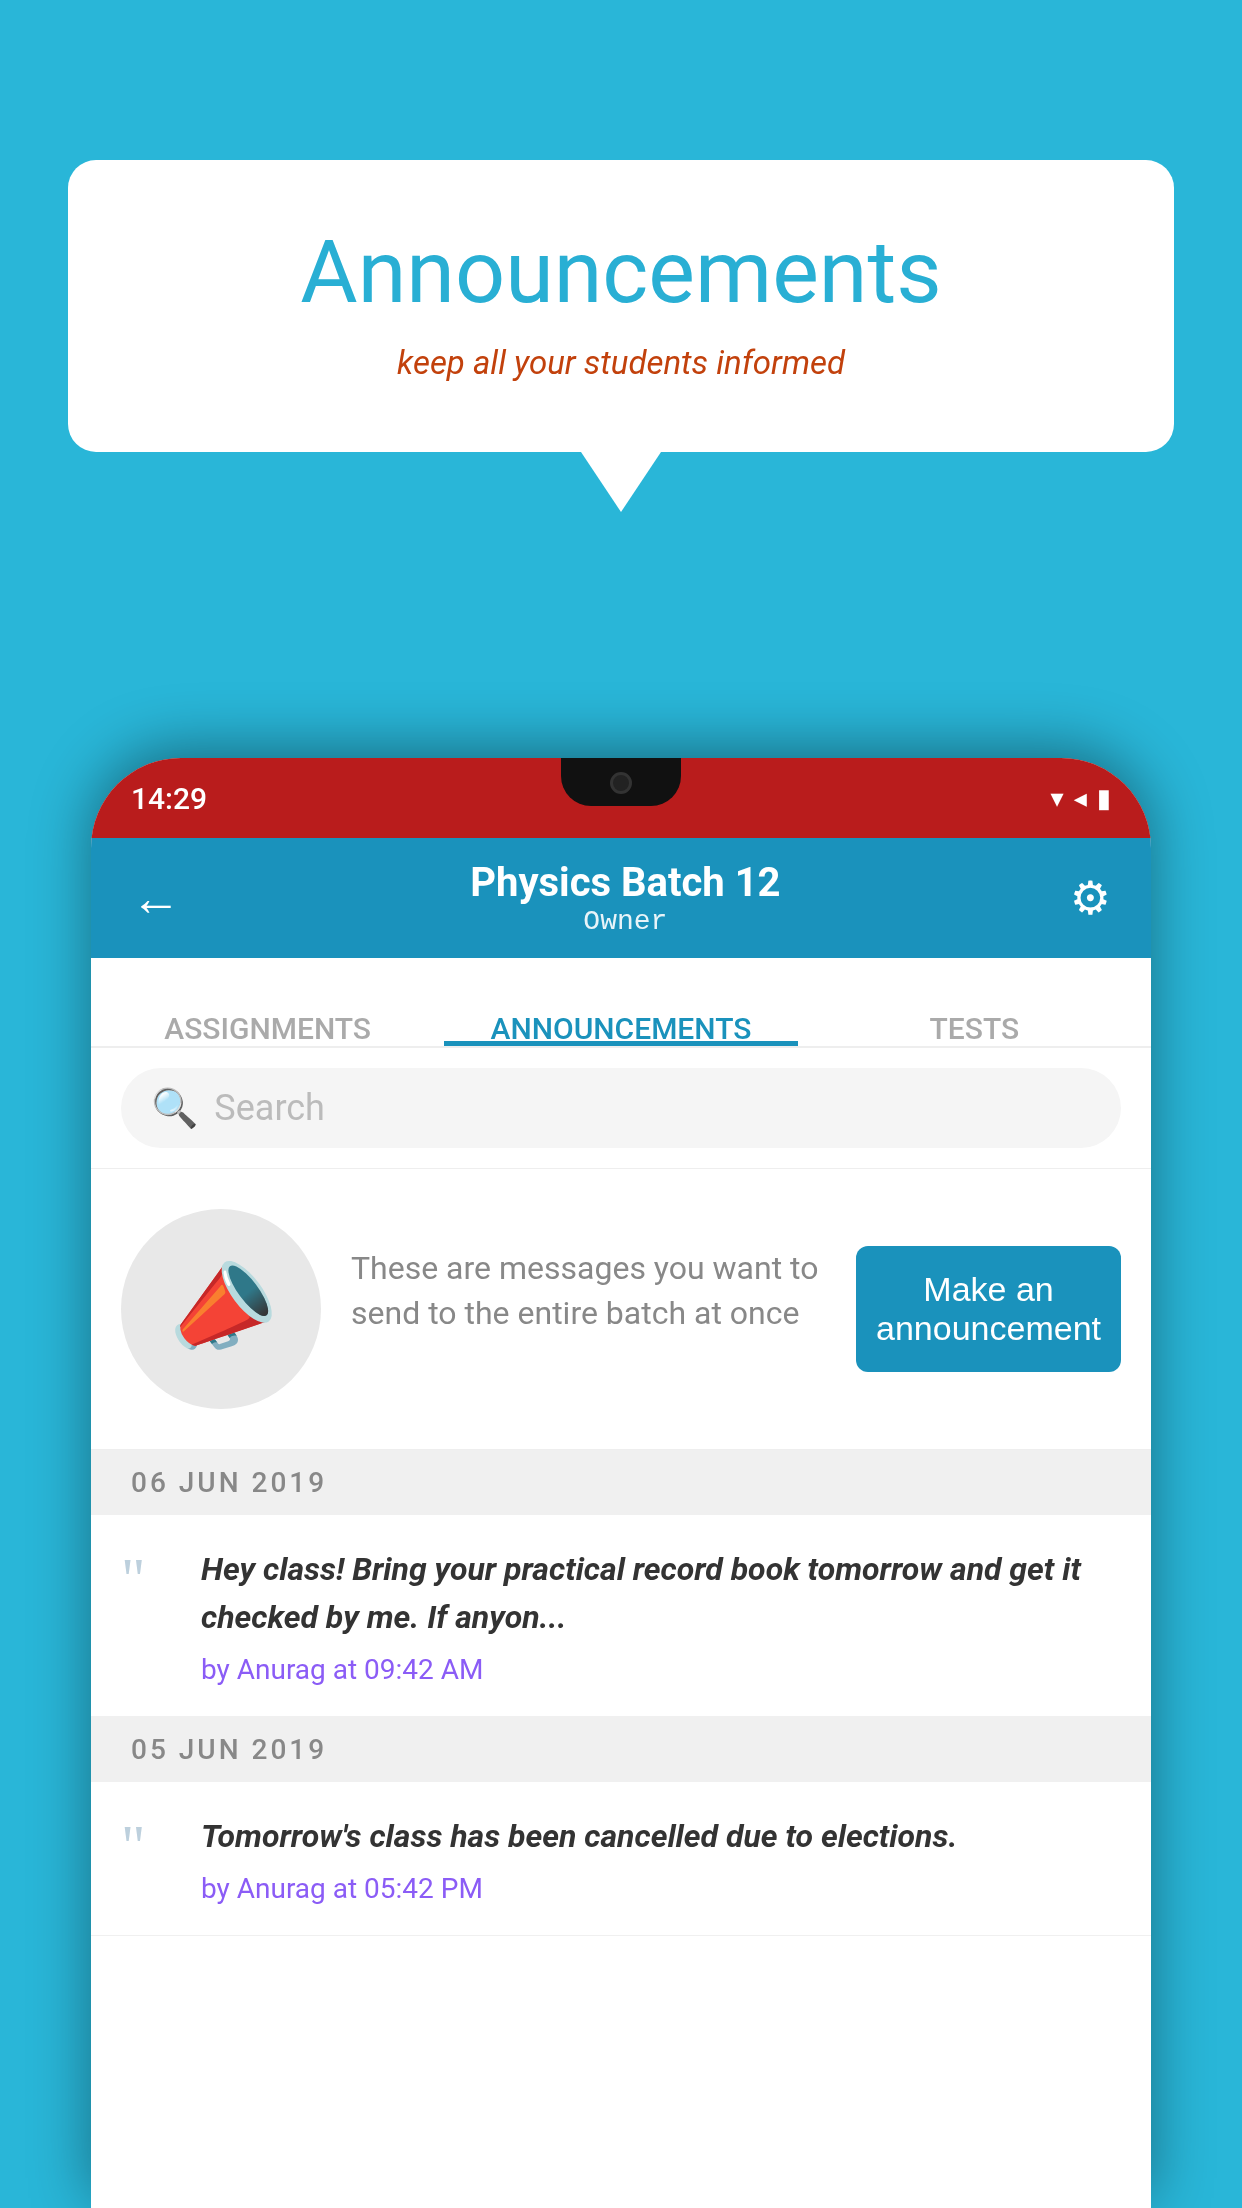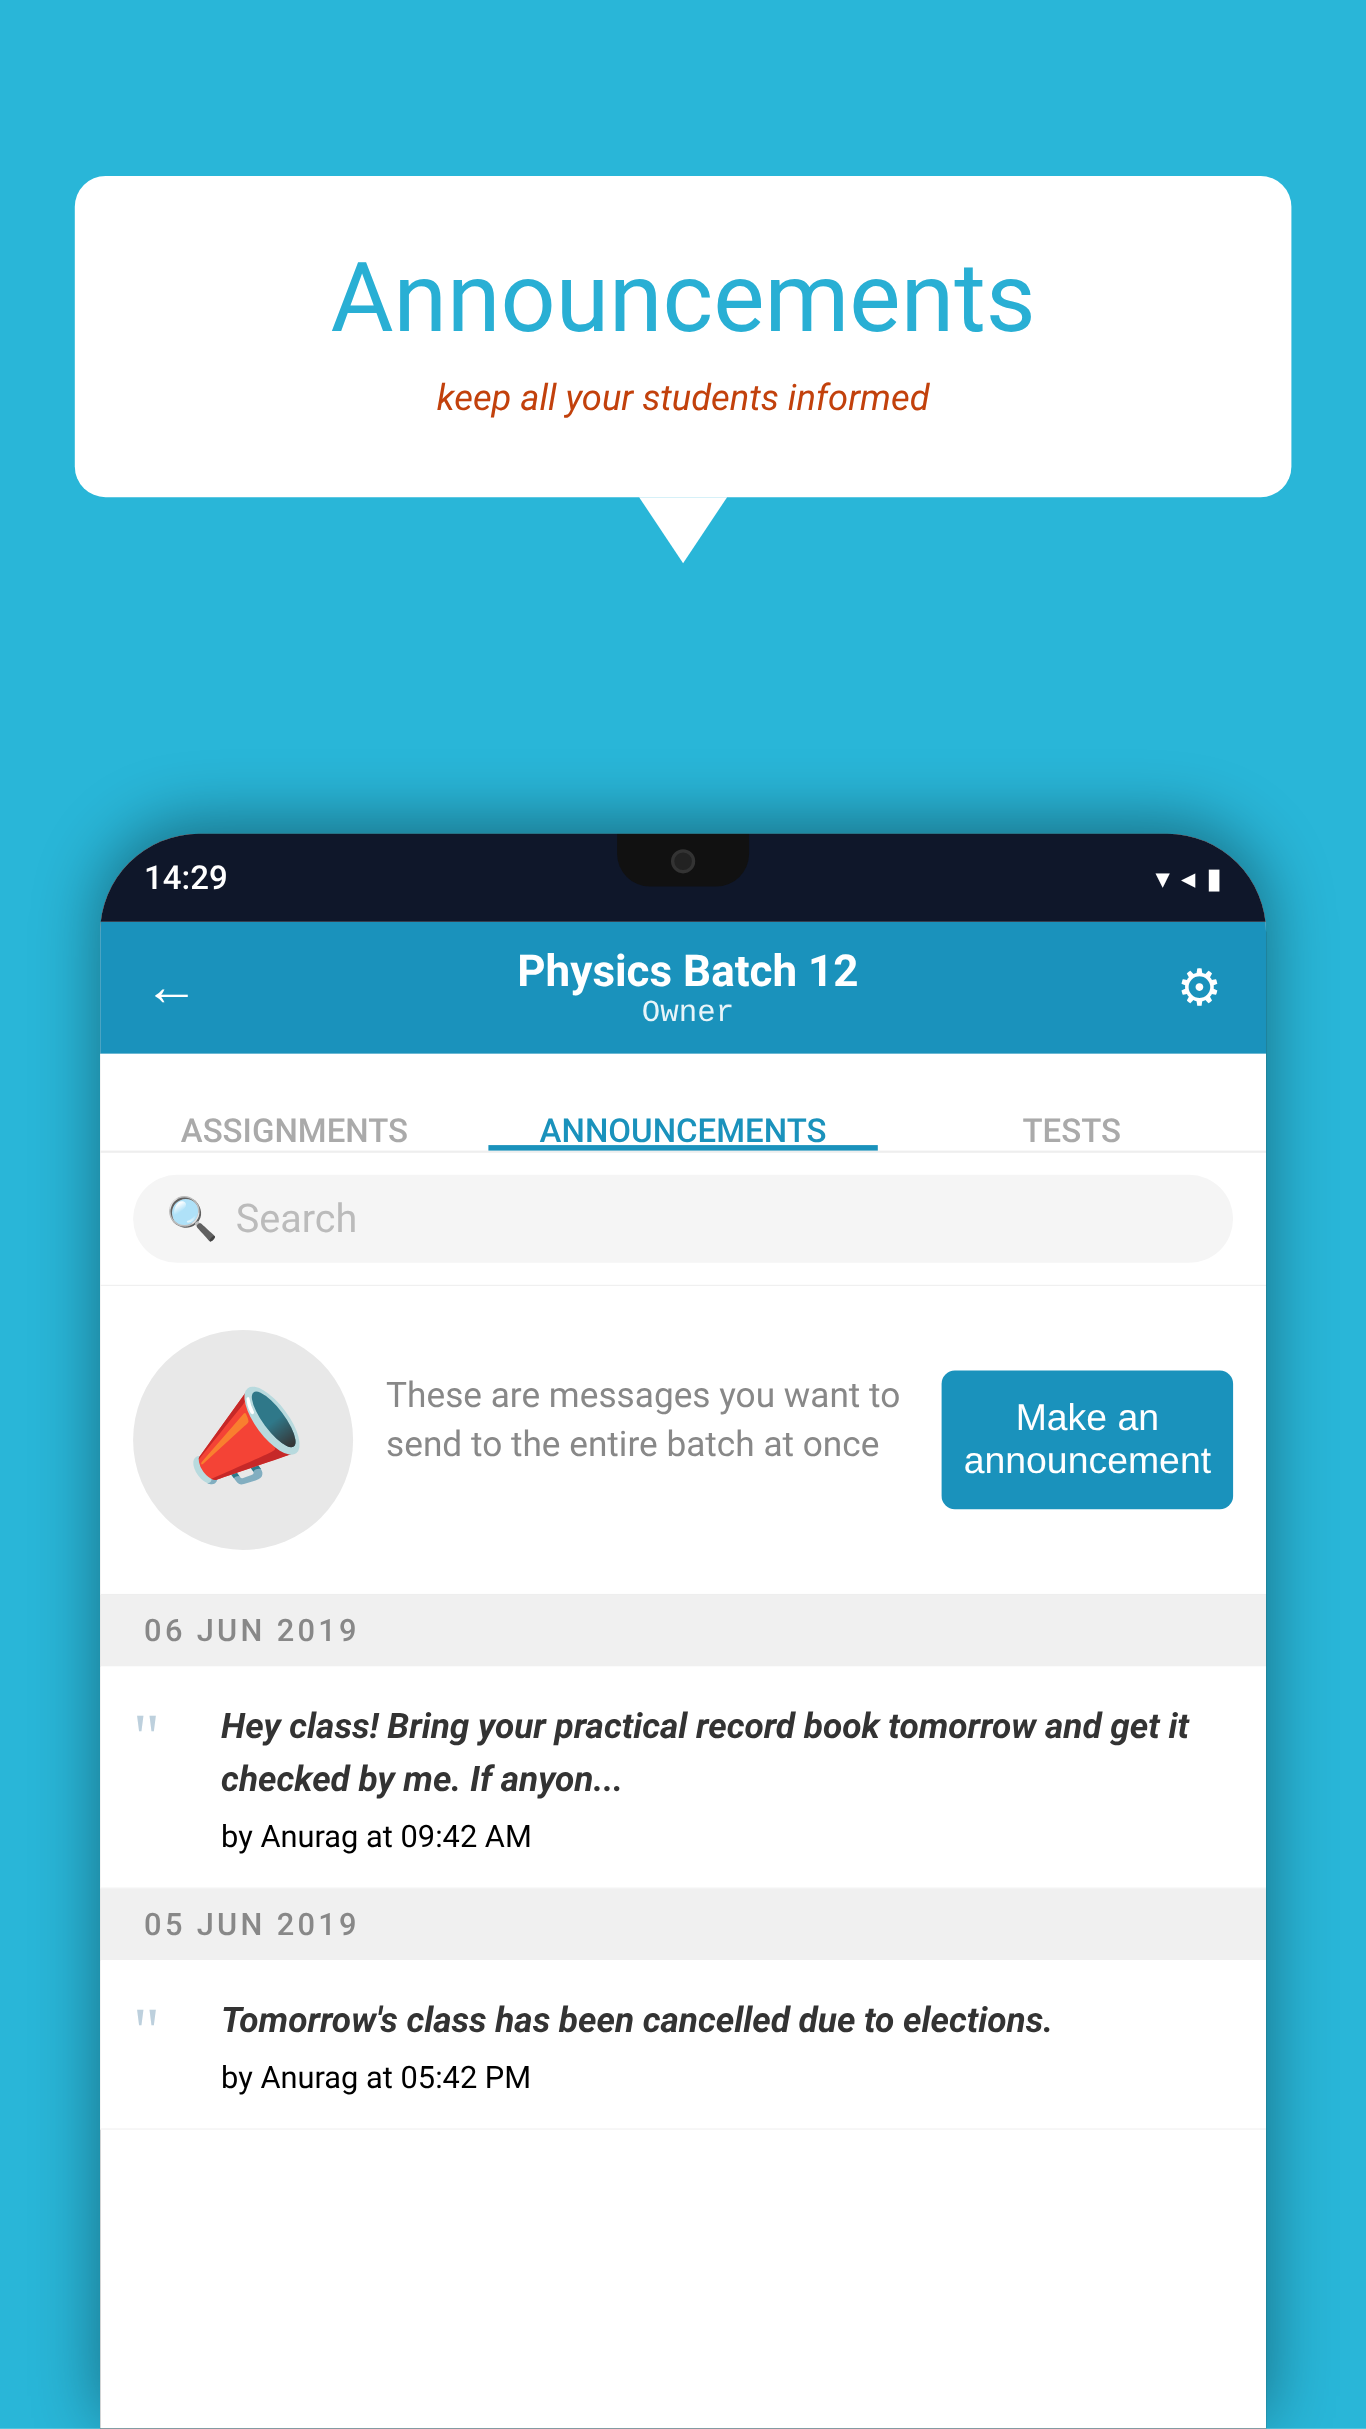--- a/index.html
+++ b/index.html
@@ -64,21 +64,21 @@
       width: 1060px;
       height: 1450px;
       background: #111;
       border-radius: 90px 90px 0 0;
       overflow: hidden;
       box-shadow: 0 -10px 60px rgba(0,0,0,0.4);
     }
 
     
     .phone-top-bar {
-      background: #0f172a;
+      background: #b91c1c;
       height: 80px;
       display: flex;
       align-items: center;
       justify-content: space-between;
       padding: 0 40px;
       position: relative;
     }
 
     .status-time {
       color: white;
@@ -307,21 +307,21 @@
       font-size: 32px;
       color: #333;
       font-style: italic;
       line-height: 1.5;
       margin-bottom: 12px;
       font-weight: bold;
     }
 
     .announcement-meta {
       font-size: 28px;
-      color: #000000;
+      color: #8b5cf6;
     }
 
     .phone-inner {
       background: white;
       border-radius: 70px 70px 0 0;
       overflow: hidden;
       height: 100%;
     }
   </style>
 </head>

